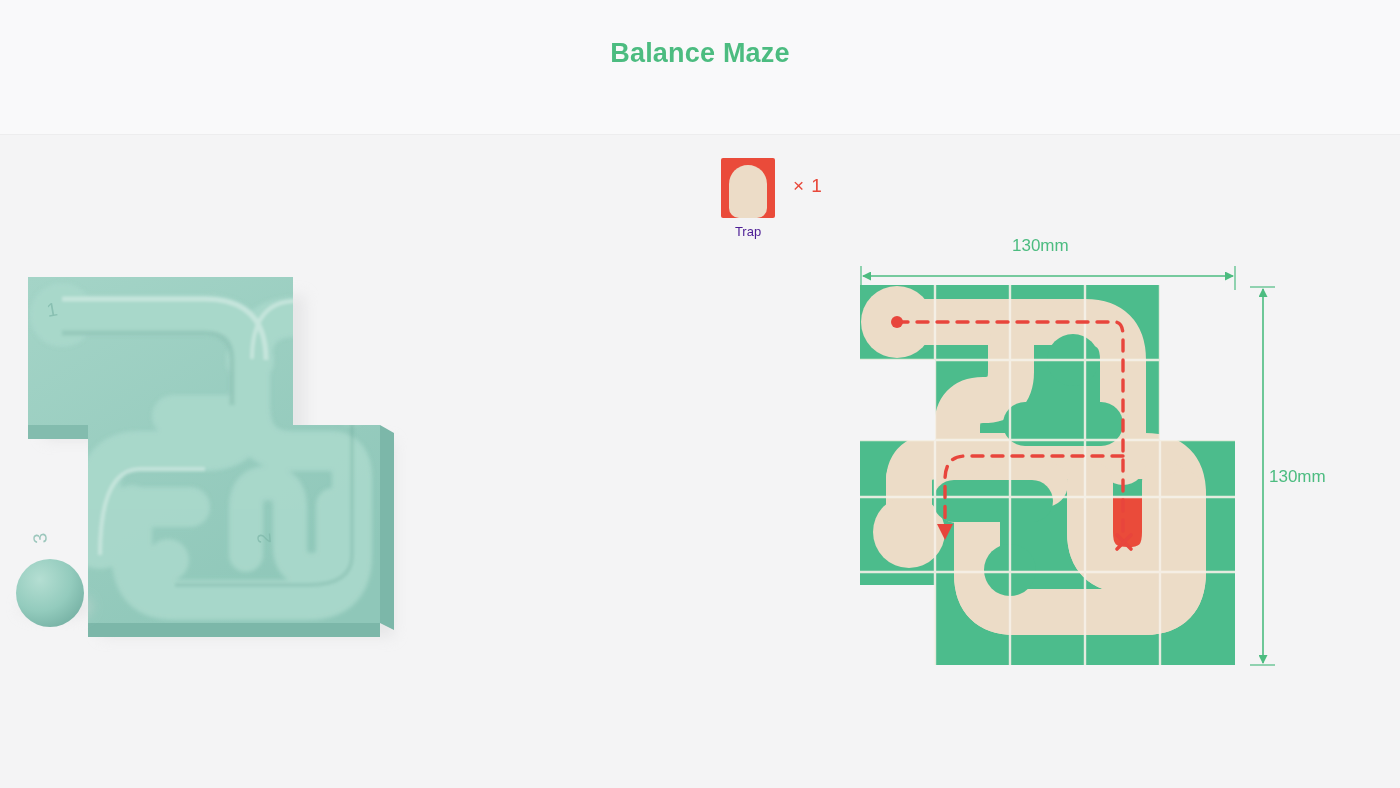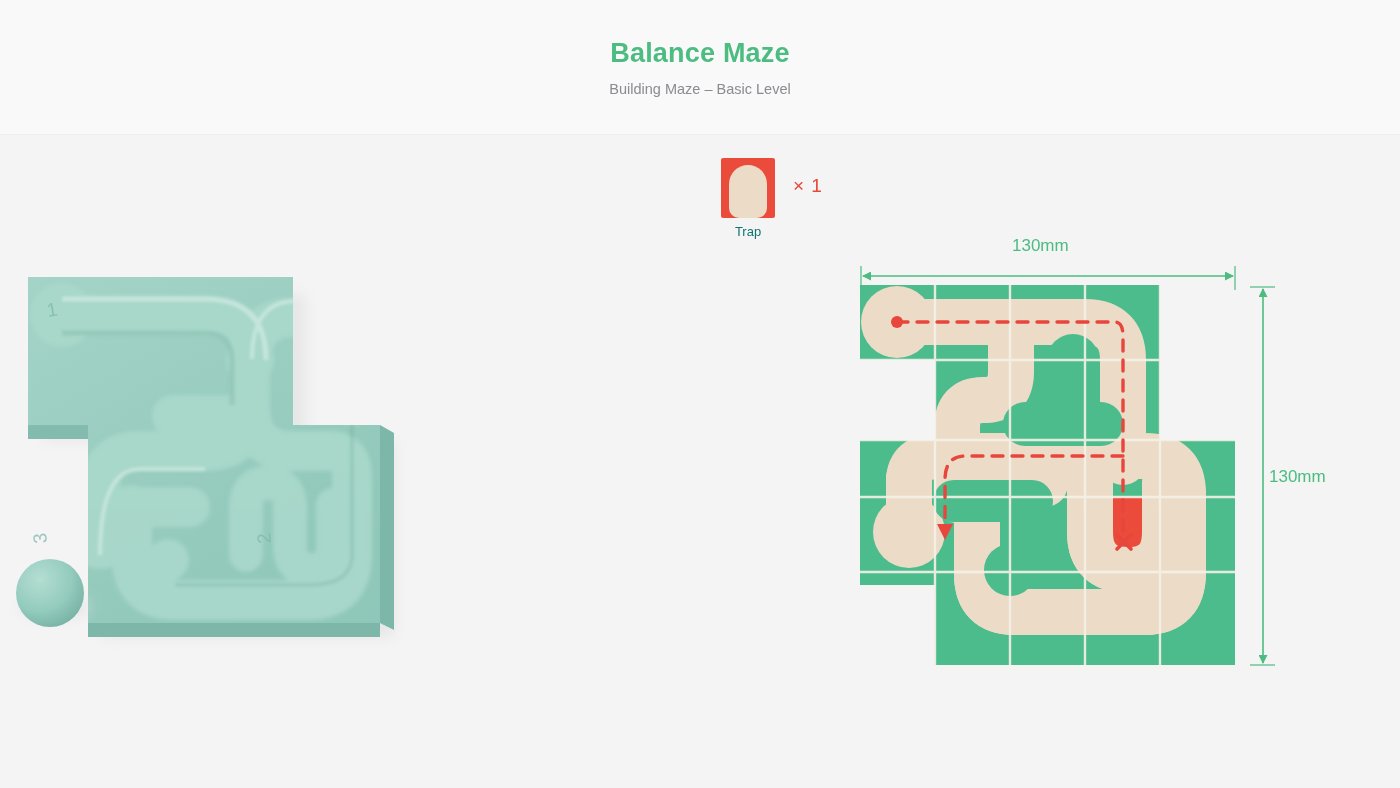--- a/index.html
+++ b/index.html
@@ -35,21 +35,21 @@
     position:absolute;left:0;top:0;width:54px;height:60px;
     background:#ea4b3a;border-radius:2px;overflow:hidden;
   }
   #trap-bulb{
     position:absolute;left:8px;top:7px;width:38px;height:53px;
     background:#ecdcc7;
     border-radius:19px 19px 10px 10px;
   }
   #trap-label{
     position:absolute;left:-10px;top:66px;width:74px;text-align:center;
-    font-size:13px;color:#0f766e;
+    font-size:13px;color:#4c1d95;
   }
   #trap-count{
     position:absolute;left:72px;top:17px;
     font-size:19px;color:#e8483a;letter-spacing:1px;
   }
 
   
   #diagram{position:absolute;left:845px;top:232px;width:450px;height:450px;}
   #diagram-svg{position:absolute;left:0;top:0;}
   .dim-text{
@@ -57,21 +57,20 @@
     font-family:"Liberation Sans", sans-serif;
   }
   #dim-top-text{left:167px;top:4px;}
   #dim-right-text{left:424px;top:235px;}
 </style>
 </head>
 <body>
 
 <div id="header">
   <div id="page-title">Balance Maze</div>
-  <div id="page-subtitle">Building Maze – Basic Level</div>
 </div>
 
 <div id="model-panel">
   <svg id="model-svg" width="470" height="450" viewBox="0 0 470 450">
     <defs>
       <linearGradient id="gBody" x1="0" y1="0" x2="0.6" y2="1">
         <stop offset="0" stop-color="#a4d4c7"></stop>
         <stop offset="1" stop-color="#8fc7b9"></stop>
       </linearGradient>
       <linearGradient id="gSide" x1="0" y1="0" x2="0" y2="1">

